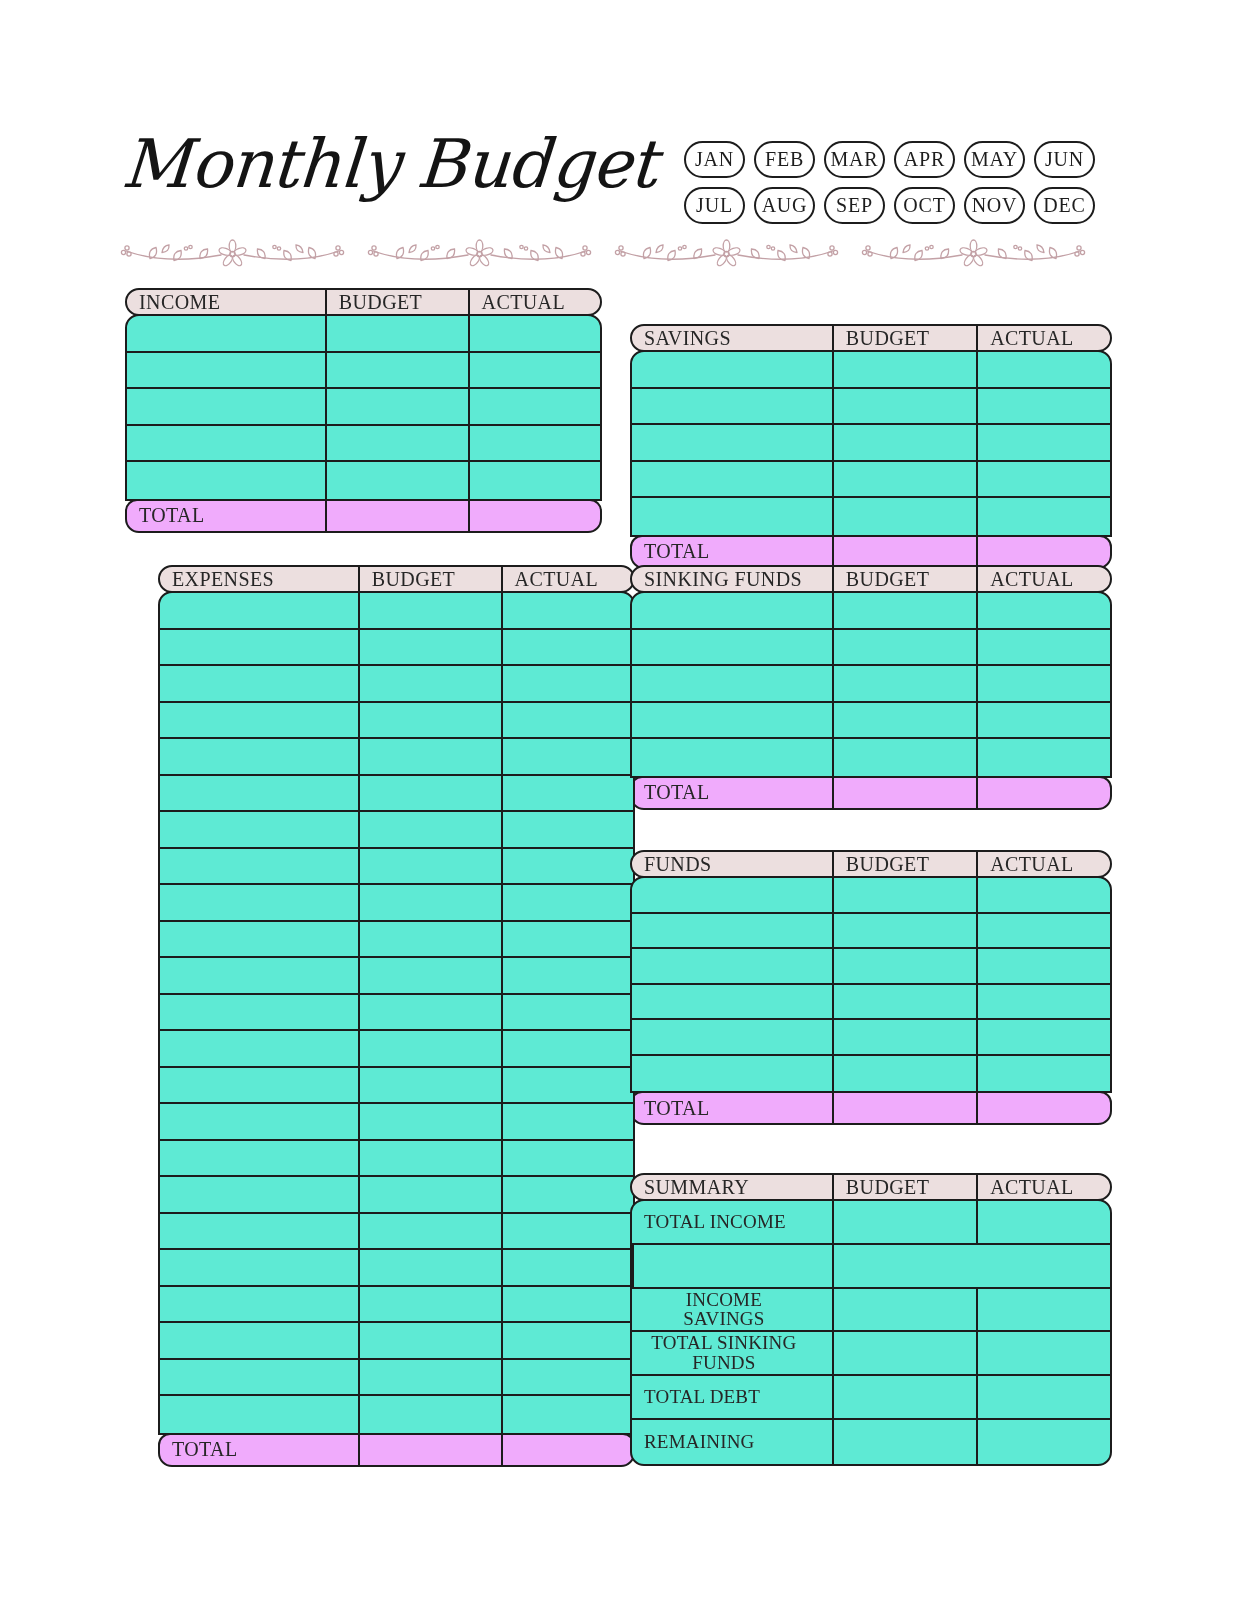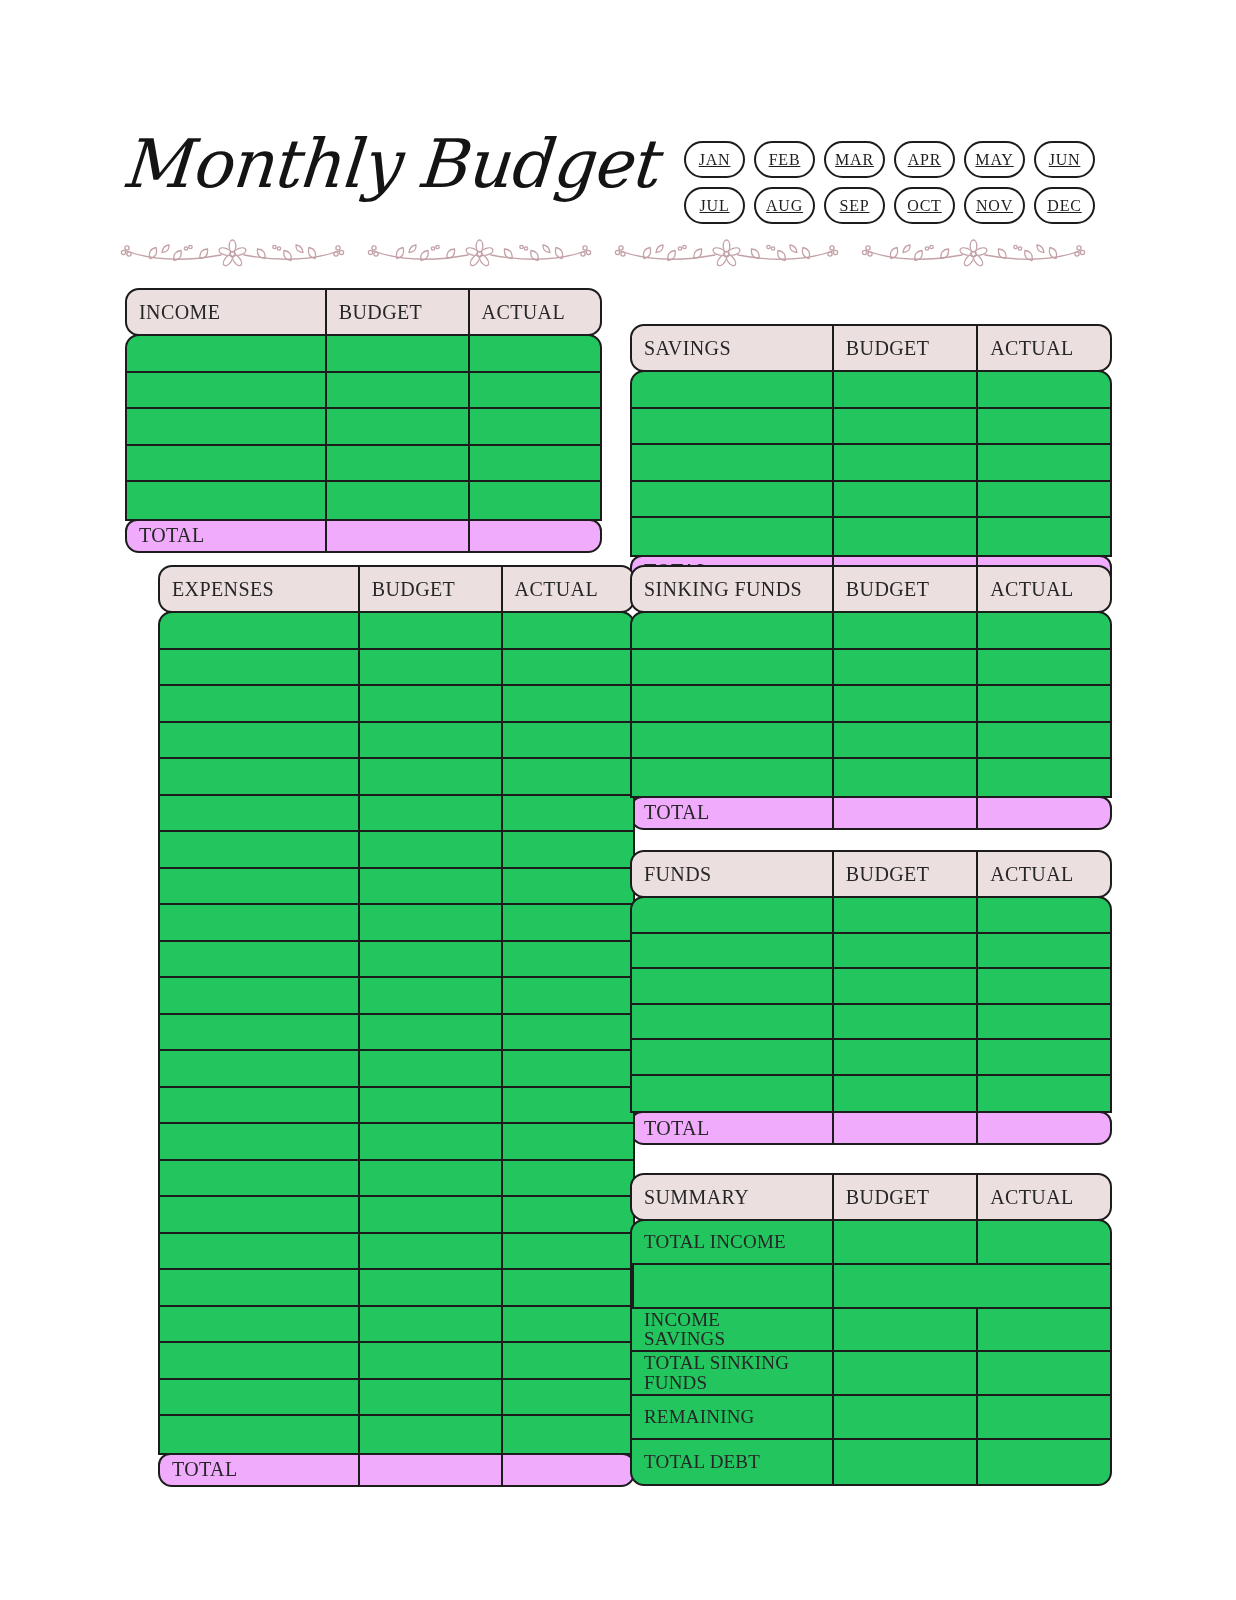--- a/index.html
+++ b/index.html
@@ -10,41 +10,41 @@
   
   .title{position:absolute;left:128px;top:118px;margin:0;font-family:"DejaVu Serif",serif;
          font-style:italic;font-weight:400;font-size:67px;line-height:1.4;color:#141414;
          transform:skewX(-7deg);letter-spacing:-1px;}
 
   
   .months{position:absolute;left:684px;top:141px;}
   .m-row{display:flex;gap:9px;margin-bottom:9px;}
   .pill{width:61px;height:37px;border:2px solid var(--line,#1c1c1c);border-radius:19px;
         display:flex;align-items:center;justify-content:center;box-sizing:border-box;
-        font-size:16px;letter-spacing:.8px;color:#1d1d1d;background:#fff;text-decoration:underline;}
+        font-size:20px;letter-spacing:.8px;color:#1d1d1d;background:#fff;}
 
   
   .divider{position:absolute;left:120px;top:239px;width:966px;height:32px;display:flex;
            gap:22px;color:var(--divider,#c3a1a6);}
   .vine-svg{width:225px;height:30px;display:block;flex:0 0 auto;}
 
   
   .tbl{position:absolute;--rh:36.5px;}
   #income{left:125px;top:288px;width:477px;}
   #expenses{left:125px;top:565px;width:477px;margin-left:33px;}
   #savings{left:630px;top:288px;width:482px;margin-top:36px;}
   #sinking-funds{left:630px;top:565px;width:482px;}
   #debt{left:630px;top:850px;width:482px;--rh:35.5px;}
   #summary{left:630px;top:1173px;width:482px;--rh:43.8px;}
 
-  .t-head{display:grid;grid-template-columns:41.8% 30.2% 1fr;height:48px;
+  .t-head{display:grid;grid-template-columns:41.8% 30.2% 1fr;height:28px;
           background:var(--header-bg,#ecdfdf);border:2px solid var(--line,#1c1c1c);
           border-radius:14px;box-sizing:border-box;position:relative;z-index:3;}
   .t-body{border:2px solid var(--line,#1c1c1c);border-radius:14px 14px 0 0;margin-top:-2px;
-          background:#22c55e;box-sizing:border-box;position:relative;z-index:2;}
+          background:#5eead4;box-sizing:border-box;position:relative;z-index:2;text-align:center;}
   .t-body.rounded{border-radius:14px;}
   .t-row{display:grid;grid-template-columns:41.8% 30.2% 1fr;height:var(--rh);
          border-bottom:2px solid var(--line,#1c1c1c);box-sizing:border-box;}
   .t-row:last-child{border-bottom:none;}
   .t-total{display:grid;grid-template-columns:41.8% 30.2% 1fr;height:34px;
            border:2px solid var(--line,#1c1c1c);border-radius:12px 12px 14px 14px;
            margin-top:-2px;background:#f0abfc;box-sizing:border-box;position:relative;z-index:1;}
 
   .t-c{display:flex;align-items:center;padding-left:12px;box-sizing:border-box;min-width:0;}
   .c2,.c3{border-left:2px solid var(--line,#1c1c1c);}
@@ -445,25 +445,25 @@
           <div class="t-c c1 sum-label">INCOME SAVINGS</div>
           <div class="t-c c2"></div>
           <div class="t-c c3"></div>
         </div>
         <div class="t-row">
           <div class="t-c c1 sum-label">TOTAL SINKING FUNDS</div>
           <div class="t-c c2"></div>
           <div class="t-c c3"></div>
         </div>
         <div class="t-row">
+          <div class="t-c c1 sum-label">TOTAL DEBT</div>
+          <div class="t-c c2"></div>
+          <div class="t-c c3"></div>
+        </div>
+        <div class="t-row">
           <div class="t-c c1 sum-label">REMAINING</div>
           <div class="t-c c2"></div>
           <div class="t-c c3"></div>
         </div>
-        <div class="t-row">
-          <div class="t-c c1 sum-label">TOTAL DEBT</div>
-          <div class="t-c c2"></div>
-          <div class="t-c c3"></div>
-        </div>
       </div>
     </section>
 
 </div>
 
 </body></html>

